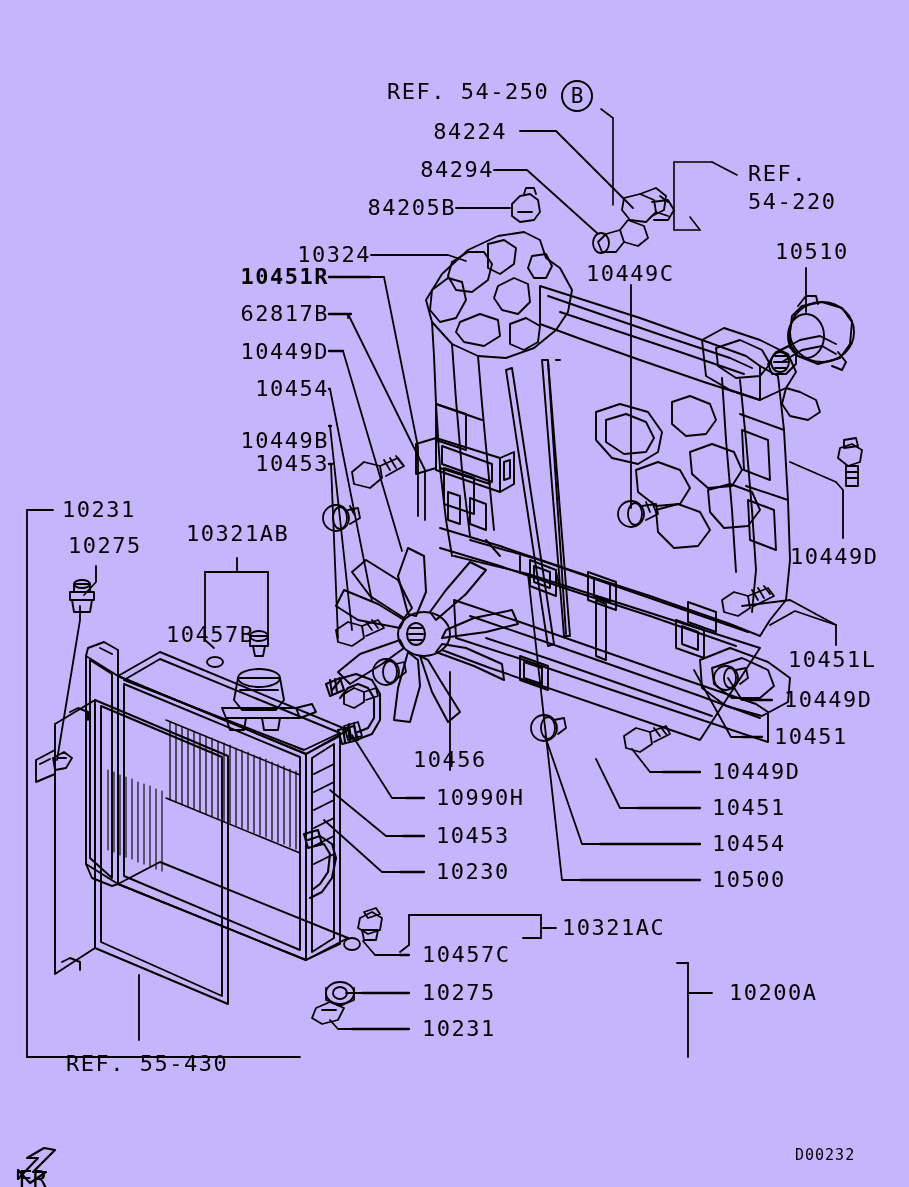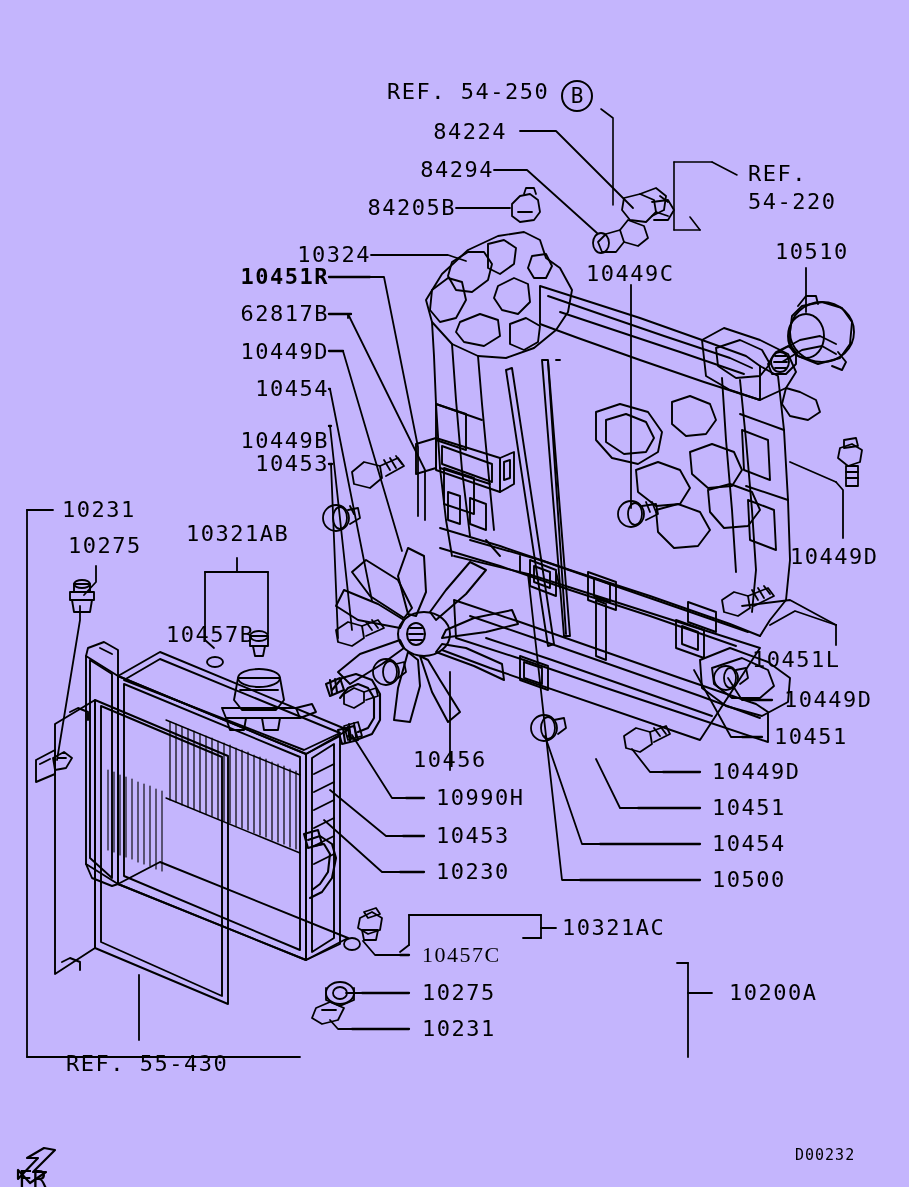--- a/index.html
+++ b/index.html
@@ -682,29 +682,29 @@
 <div class="lbl" style="left:68px;top:534px;">10275</div>
 <div class="lbl" style="left:186px;top:522px;">10321AB</div>
 <div class="lbl" style="left:166px;top:589px;margin-top:34px;">10457B</div>
 
 <div class="lbl" style="left:413px;top:748px;">10456</div>
 <div class="lbl" style="left:436px;top:786px;">10990H</div>
 <div class="lbl" style="left:436px;top:824px;">10453</div>
 <div class="lbl" style="left:436px;top:860px;">10230</div>
 
 <div class="lbl" style="left:790px;top:545px;">10449D</div>
-<div class="lbl" style="left:752px;top:648px;">10451L</div>
+<div class="lbl" style="left:788px;top:648px;">10451L</div>
 <div class="lbl" style="left:784px;top:688px;">10449D</div>
 <div class="lbl" style="left:774px;top:725px;">10451</div>
 <div class="lbl" style="left:712px;top:760px;">10449D</div>
 <div class="lbl" style="left:712px;top:796px;">10451</div>
 <div class="lbl" style="left:712px;top:832px;">10454</div>
 <div class="lbl" style="left:712px;top:868px;">10500</div>
 
-<div class="lbl" style="left:422px;top:943px;font-family:Liberation Serif, serif;">10457C</div>
+<div class="lbl" style="left:422px;top:943px;">10457C</div>
 <div class="lbl" style="left:562px;top:916px;">10321AC</div>
 <div class="lbl" style="left:422px;top:981px;">10275</div>
 <div class="lbl" style="left:422px;top:1017px;">10231</div>
 <div class="lbl" style="left:729px;top:981px;">10200A</div>
 
 <div class="lbl" style="left:66px;top:1052px;">REF. 55-430</div>
 <div class="lbl fr" style="left:18px;top:1120px;">FR</div>
 <div class="lbl code" style="left:795px;top:1148px;">D00232</div>
 
 </div>

